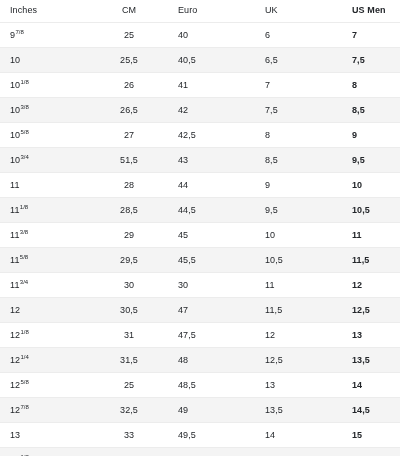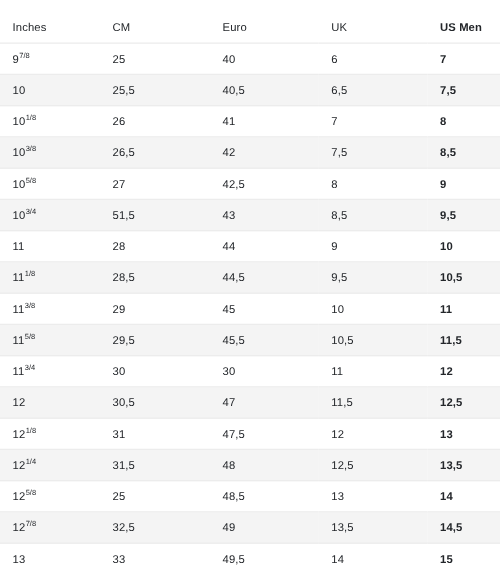--- a/index.html
+++ b/index.html
@@ -26,21 +26,21 @@
   .size-table col.c-cm     { width: 88px; }
   .size-table col.c-euro   { width: 87px; }
   .size-table col.c-uk     { width: 87px; }
   .size-table col.c-usmen  { width: 58px; }
 
   thead th {
     text-align: left;
     font-size: 9px;
     font-weight: 400;
     color: #23262a;
-    padding: 12px 0 7px 0;
+    padding: 0 0 7px 0;
     height: 15px;
     vertical-align: bottom;
     letter-spacing: 0.1px;
     border-bottom: 1px solid #ececec;
   }
 
   tbody td {
     font-size: 9px;
     font-weight: 400;
     color: #23262a;
@@ -50,21 +50,21 @@
     letter-spacing: 0.1px;
     border-bottom: 1px solid #ececec;
   }
 
   tbody tr.alt td {
     background: #f4f4f4;
   }
 
   
   .pad-inches { padding-left: 10px; }
-  .pad-cm     { padding-left: 10px; }
+  .pad-cm     { padding-left: 10px; text-align: center; }
   .pad-euro   { padding-left: 10px; }
   .pad-uk     { padding-left: 10px; }
   .pad-usmen  { padding-left: 10px; font-weight: bold; }
 
   .whole {
     font-size: 9px;
   }
   .frac {
     font-size: 6px;
     vertical-align: super;

